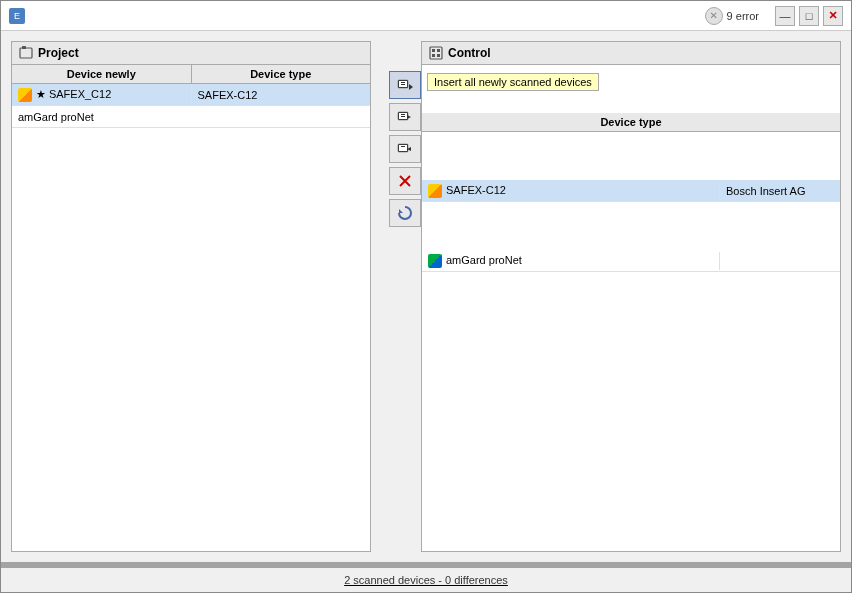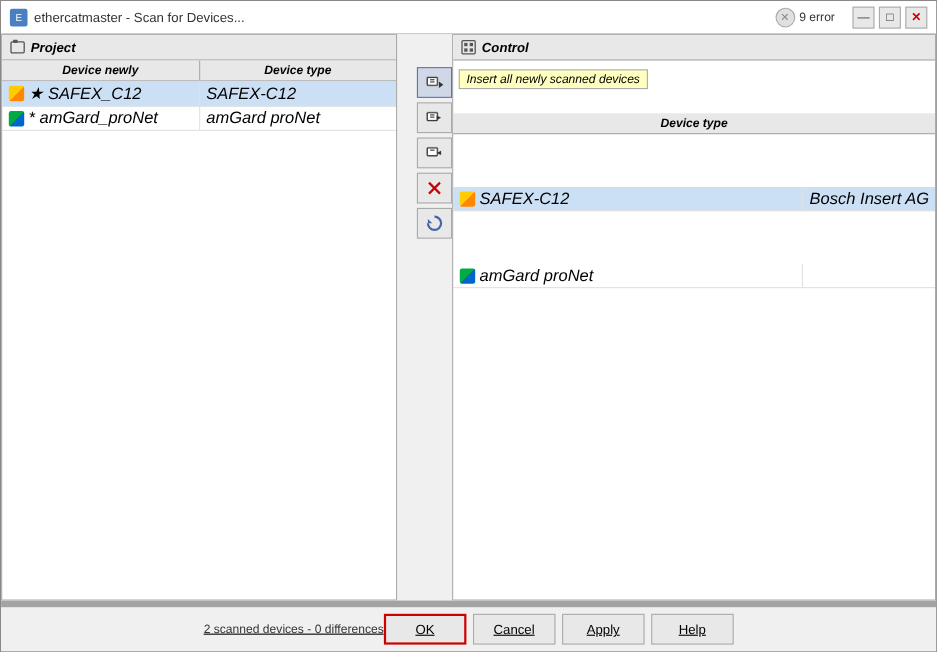--- a/index.html
+++ b/index.html
@@ -85,22 +85,22 @@
       display: flex;
       align-items: center;
       justify-content: center;
       font-size: 10px;
       color: #888;
     }
     .main-content {
       flex: 1;
       display: flex;
       flex-direction: column;
+      padding: 10px;
       gap: 8px;
-      font-style: italic;
     }
     .panels-row {
       display: flex;
       flex-direction: row;
       gap: 0;
       flex: 1;
     }
     .panel {
       display: flex;
       flex-direction: column;
@@ -161,23 +161,22 @@
       min-height: 22px;
       align-items: center;
     }
     .table-row.selected {
       background: #cce0f5;
     }
     .table-cell {
       flex: 1;
       padding: 2px 6px;
       border-right: 1px solid #e0e0e0;
-      font-size: 15px;
-      display: flex;
-      align-items: center;
+      font-size: 11px;
+      display: flex;
       gap: 4px;
       overflow: hidden;
       white-space: nowrap;
     }
     .table-cell:last-child { border-right: none; }
     .device-icon {
       width: 14px;
       height: 14px;
       flex-shrink: 0;
       display: flex;
@@ -265,21 +264,20 @@
     }
   </style>
 </head>
 <body>
 
 <div class="window">
 
   <div class="title-bar">
     <div class="title-bar-left">
       <div class="title-icon">E</div>
-      <span>ethercatmaster - Scan for Devices...</span>
     </div>
     <div style="display:flex;align-items:center;gap:8px;">
       <div class="error-badge">
         <div class="error-x">✕</div>
         <span>9 error</span>
       </div>
       <div class="title-bar-controls">
         <button class="title-btn">—</button>
         <button class="title-btn">□</button>
         <button class="title-btn close">✕</button>
@@ -309,24 +307,20 @@
           <div class="table-cell">
             <div class="device-icon icon-safex"></div>
             <span>★ SAFEX_C12</span>
           </div>
           <div class="table-cell">
             <span>SAFEX-C12</span>
           </div>
         </div>
 
         <div class="table-row">
-          <div class="table-cell">
-            <div class="device-icon icon-amgard"></div>
-            <span>* amGard_proNet</span>
-          </div>
           <div class="table-cell">
             <span>amGard proNet</span>
           </div>
         </div>
       </div>
 
       <div class="panel-middle">
         <div style="position:relative;">
           <button class="action-btn active-btn" title="Insert all newly scanned devices">
             <svg width="18" height="18" viewBox="0 0 18 18">
@@ -406,20 +400,14 @@
             <span></span>
           </div>
         </div>
       </div>
 
     </div>
   </div>
 
   <div class="bottom-bar">
     <span class="status-text">2 scanned devices - 0 differences</span>
-    <div class="bottom-buttons">
-      <button class="btn ok-btn">OK</button>
-      <button class="btn">Cancel</button>
-      <button class="btn">Apply</button>
-      <button class="btn">Help</button>
-    </div>
   </div>
 </div>
 
 </body></html>

